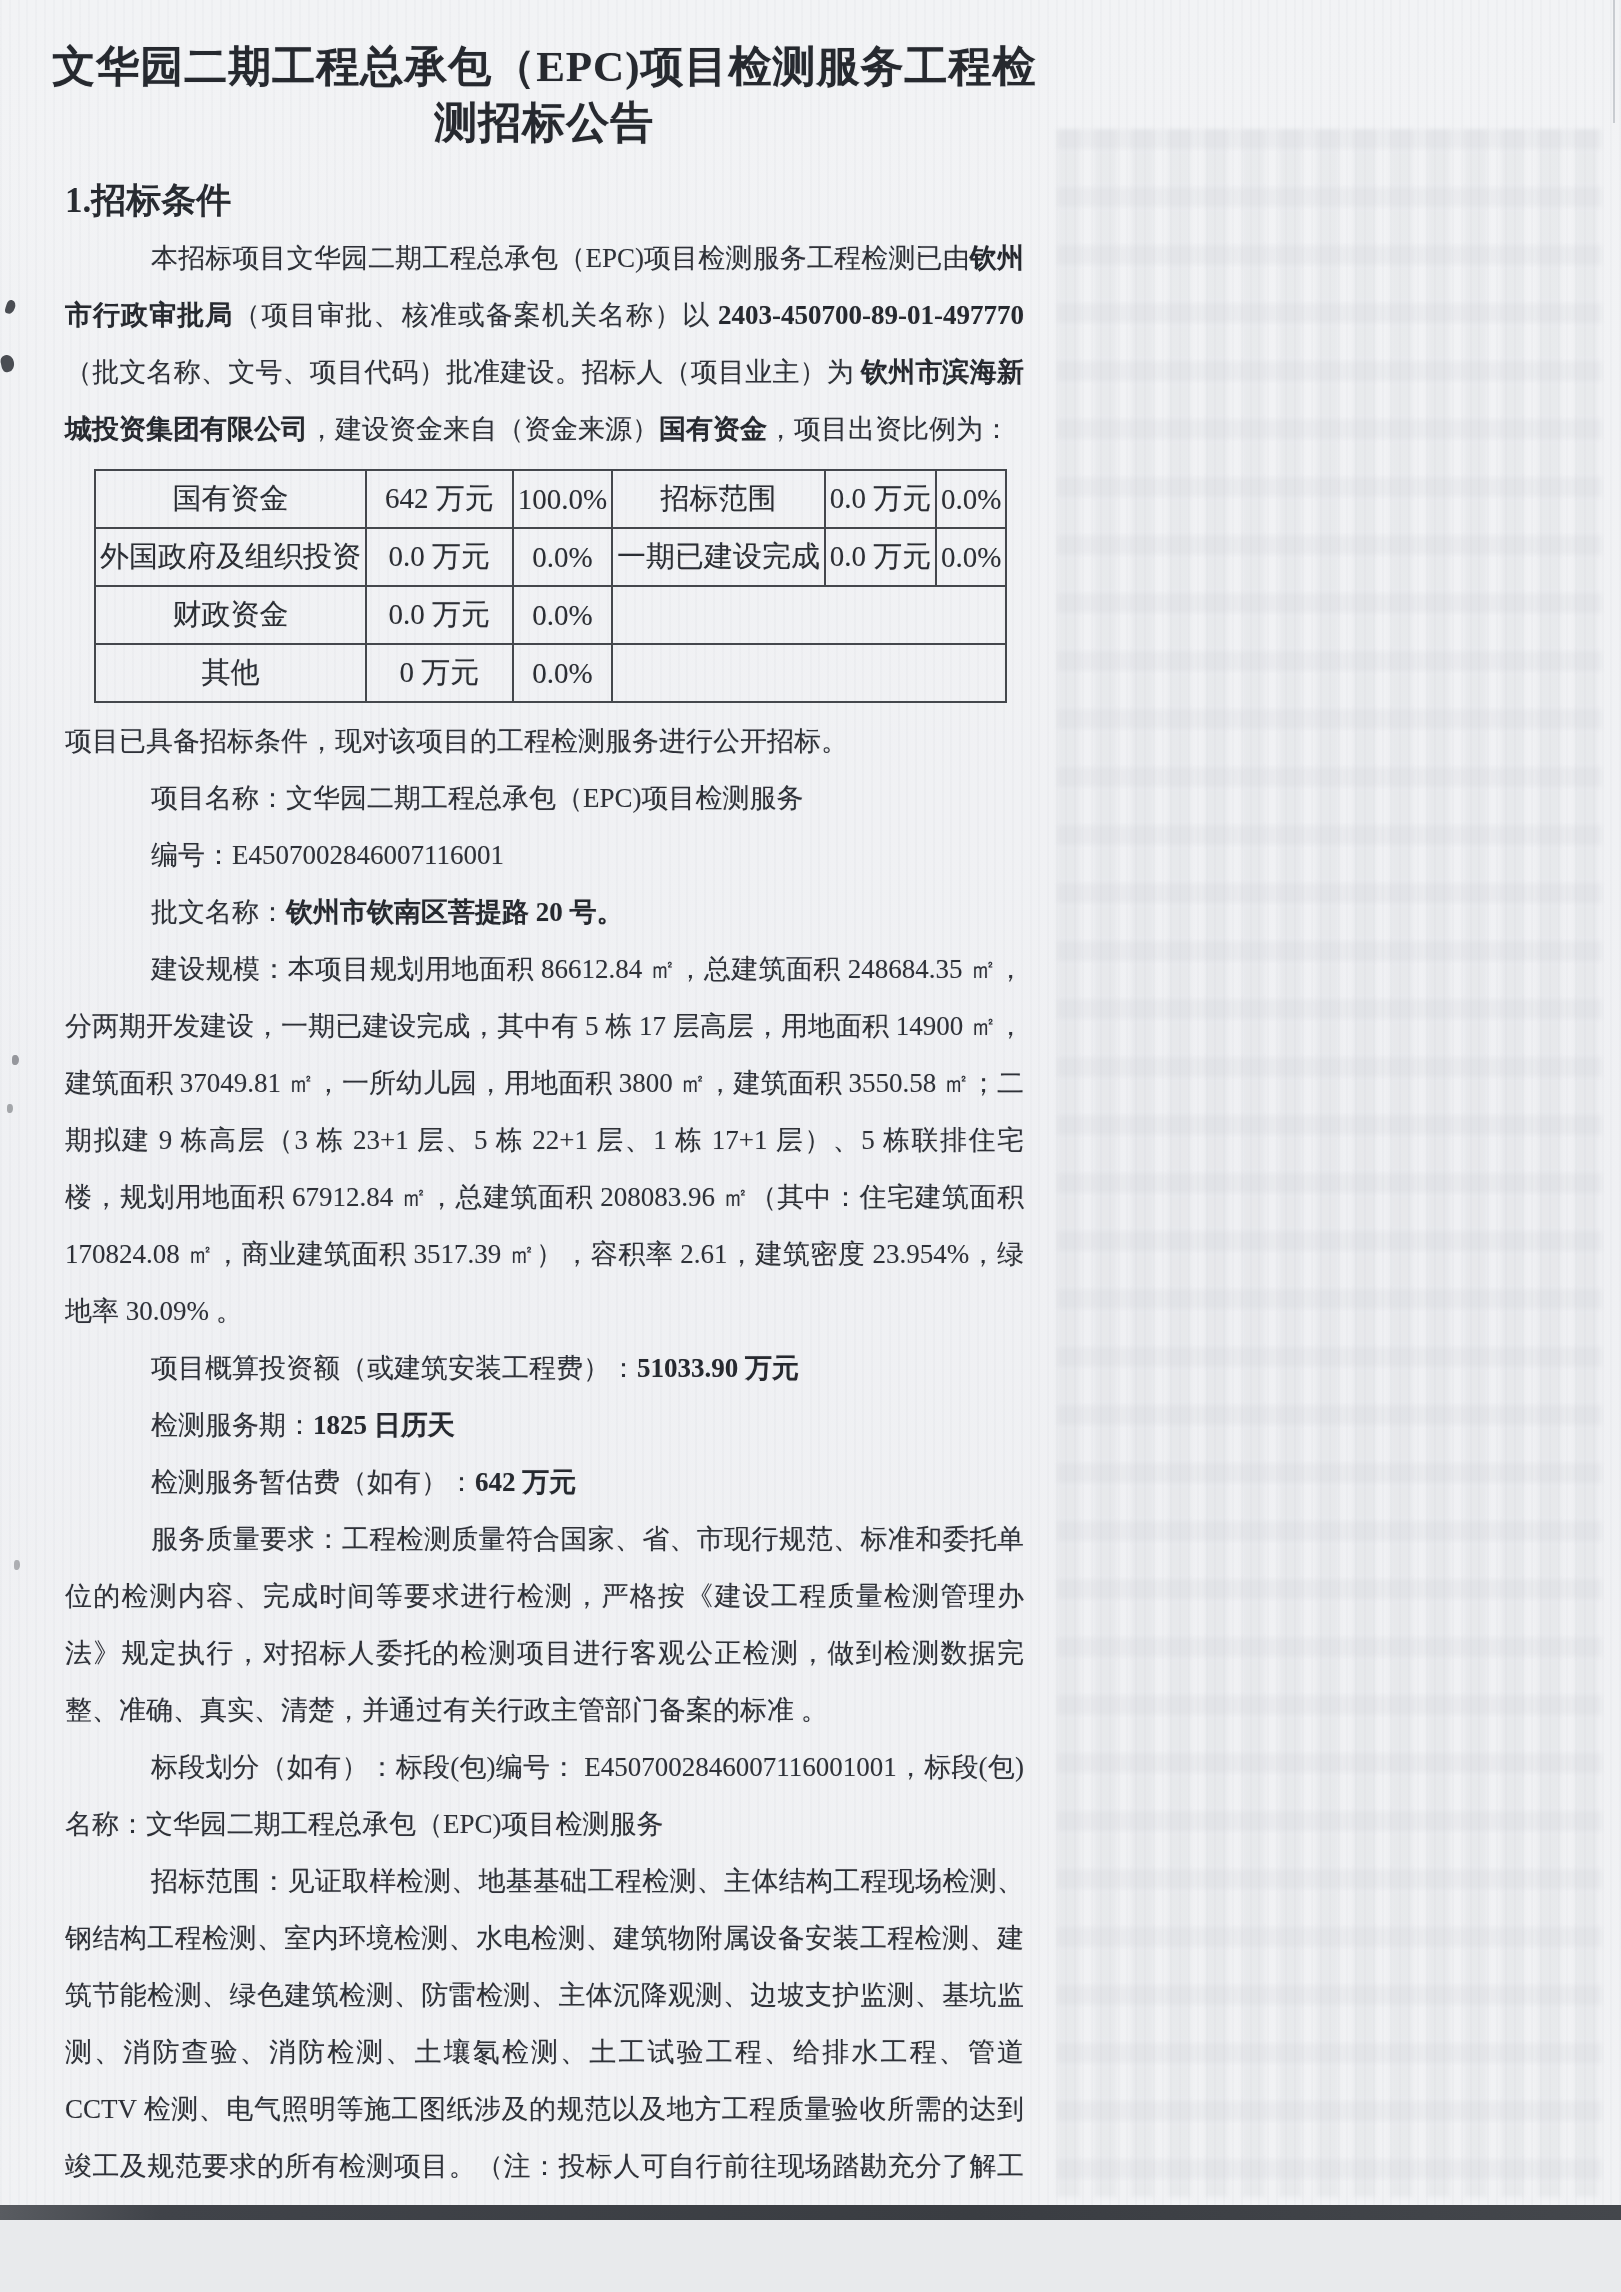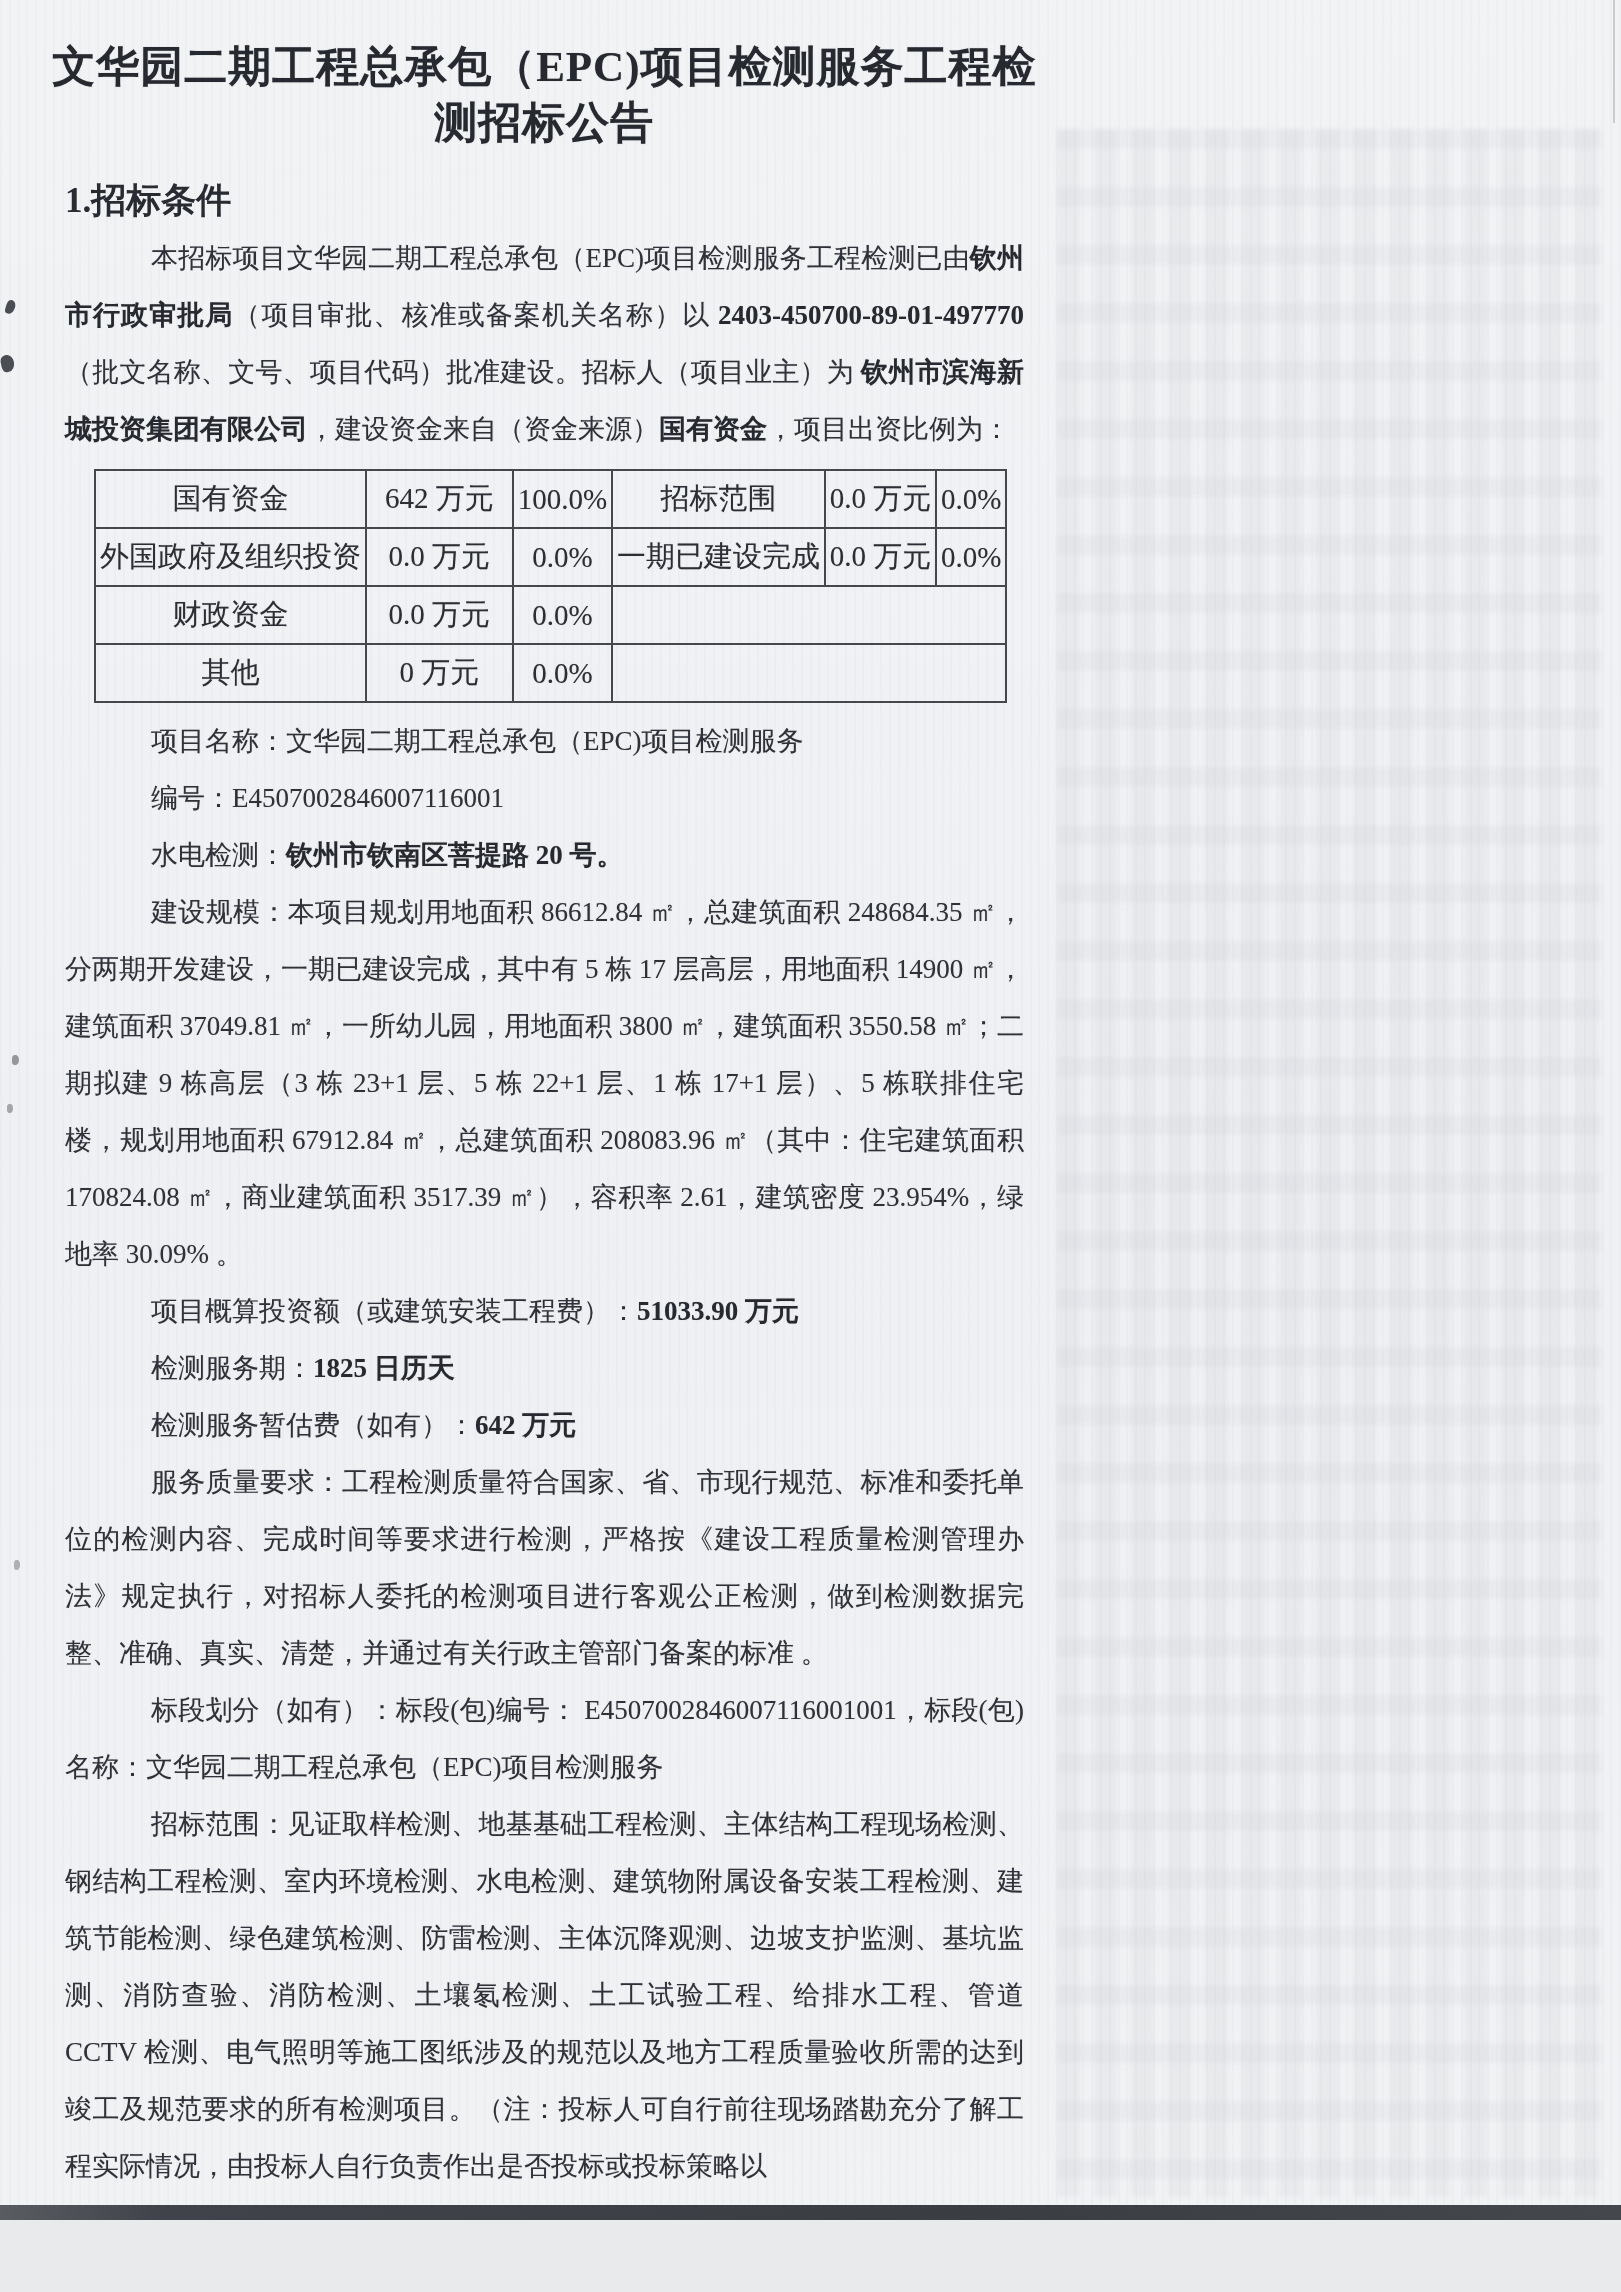--- a/index.html
+++ b/index.html
@@ -94,25 +94,26 @@
           </tr>
           <tr>
             <td>其他</td>
             <td>0 万元</td>
             <td>0.0%</td>
             <td colspan="3"></td>
           </tr>
         </tbody>
     </table>
 
+    <p class="para">项目已具备招标条件，现对该项目的工程检测服务进行公开招标。</p>
 
 
     <p class="para indent"><span>项目名称：文华园二期工程总承包（EPC)项目检测服务</span></p>
     <p class="para indent"><span>编号：E4507002846007116001</span></p>
-    <p class="para indent"><span>水电检测：</span><span class="b">钦州市钦南区菩提路 20 号。</span></p>
+    <p class="para indent"><span>批文名称：</span><span class="b">钦州市钦南区菩提路 20 号。</span></p>
     <p class="para indent"><span>建设规模：本项目规划用地面积 86612.84 ㎡，总建筑面积 248684.35 ㎡，分两期开发建设，一期已建设完成，其中有 5 栋 17 层高层，用地面积 14900 ㎡，建筑面积 37049.81 ㎡，一所幼儿园，用地面积 3800 ㎡，建筑面积 3550.58 ㎡；二期拟建 9 栋高层（3 栋 23+1 层、5 栋 22+1 层、1 栋 17+1 层）、5 栋联排住宅楼，规划用地面积 67912.84 ㎡，总建筑面积 208083.96 ㎡（其中：住宅建筑面积 170824.08 ㎡，商业建筑面积 3517.39 ㎡），容积率 2.61，建筑密度 23.954%，绿地率 30.09% 。</span></p>
     <p class="para indent"><span>项目概算投资额（或建筑安装工程费）：</span><span class="b">51033.90 万元</span></p>
     <p class="para indent"><span>检测服务期：</span><span class="b">1825 日历天</span></p>
     <p class="para indent"><span>检测服务暂估费（如有）：</span><span class="b">642 万元</span></p>
     <p class="para indent"><span>服务质量要求：工程检测质量符合国家、省、市现行规范、标准和委托单位的检测内容、完成时间等要求进行检测，严格按《建设工程质量检测管理办法》规定执行，对招标人委托的检测项目进行客观公正检测，做到检测数据完整、准确、真实、清楚，并通过有关行政主管部门备案的标准 。</span></p>
     <p class="para indent"><span>标段划分（如有）：标段(包)编号： E4507002846007116001001，标段(包)名称：文华园二期工程总承包（EPC)项目检测服务</span></p>
     <p class="para indent"><span>招标范围：见证取样检测、地基基础工程检测、主体结构工程现场检测、钢结构工程检测、室内环境检测、水电检测、建筑物附属设备安装工程检测、建筑节能检测、绿色建筑检测、防雷检测、主体沉降观测、边坡支护监测、基坑监测、消防查验、消防检测、土壤氡检测、土工试验工程、给排水工程、管道 CCTV 检测、电气照明等施工图纸涉及的规范以及地方工程质量验收所需的达到竣工及规范要求的所有检测项目。（注：投标人可自行前往现场踏勘充分了解工程实际情况，由投标人自行负责作出是否投标或投标策略以</span></p>
 
   </div>
 

